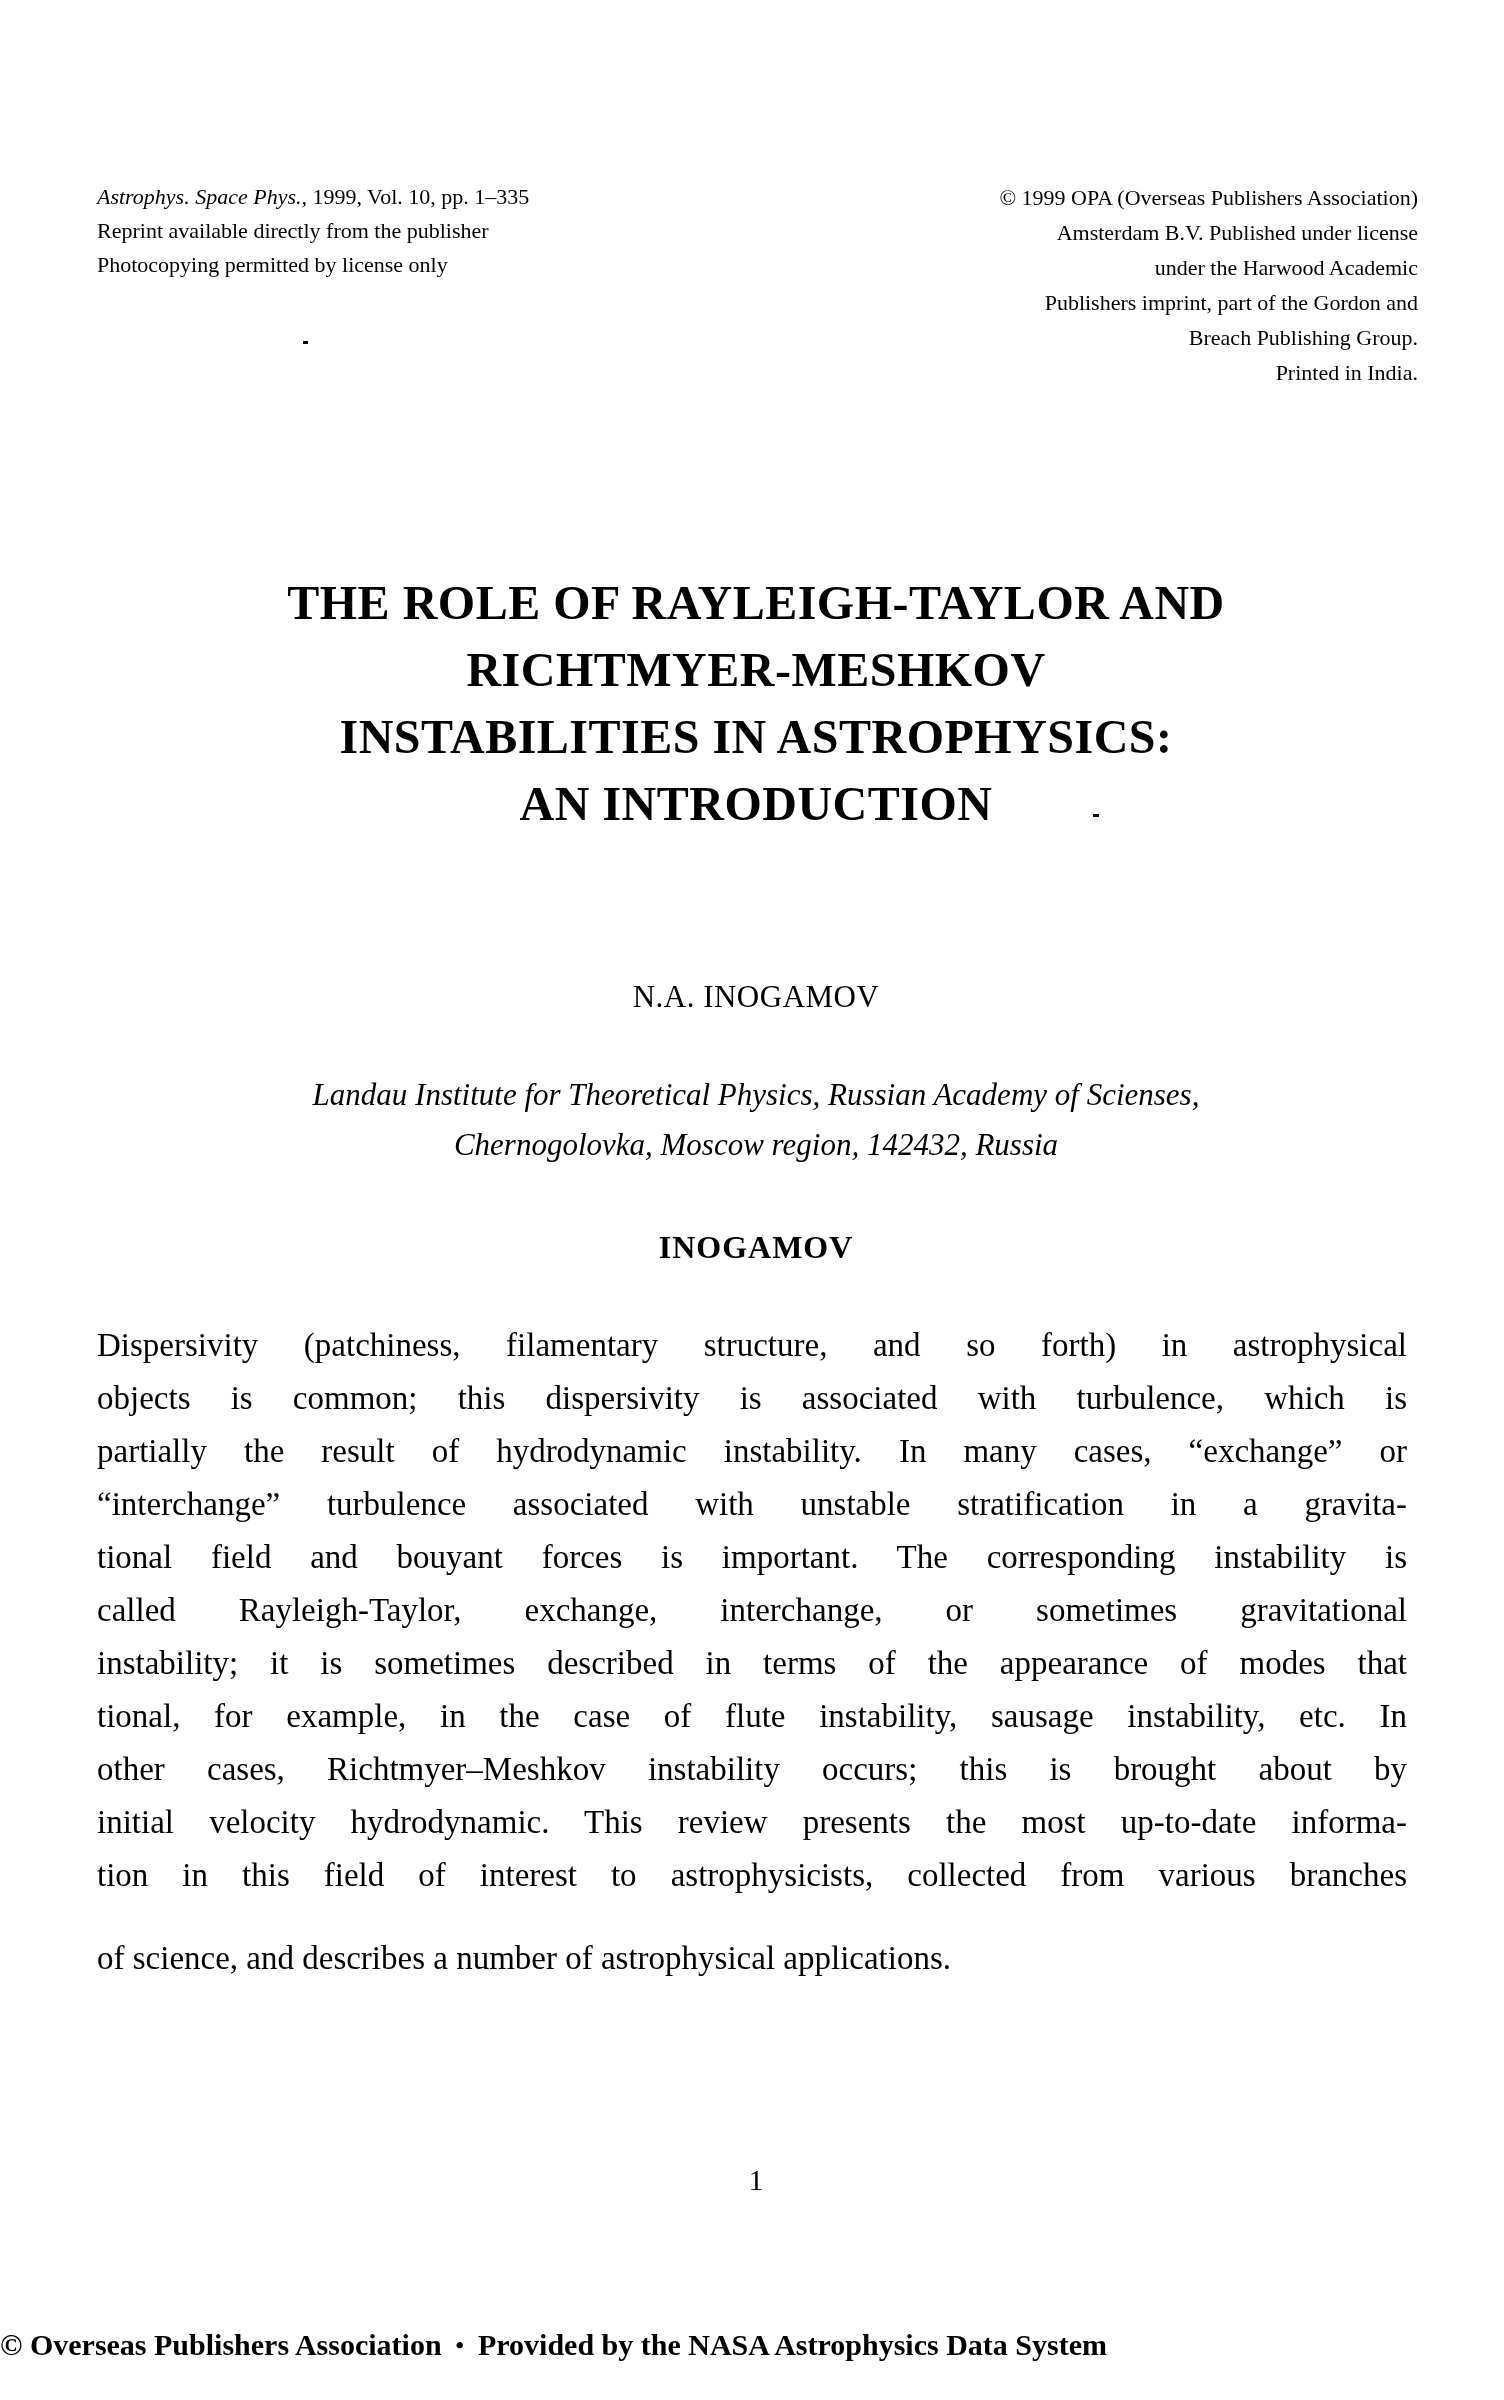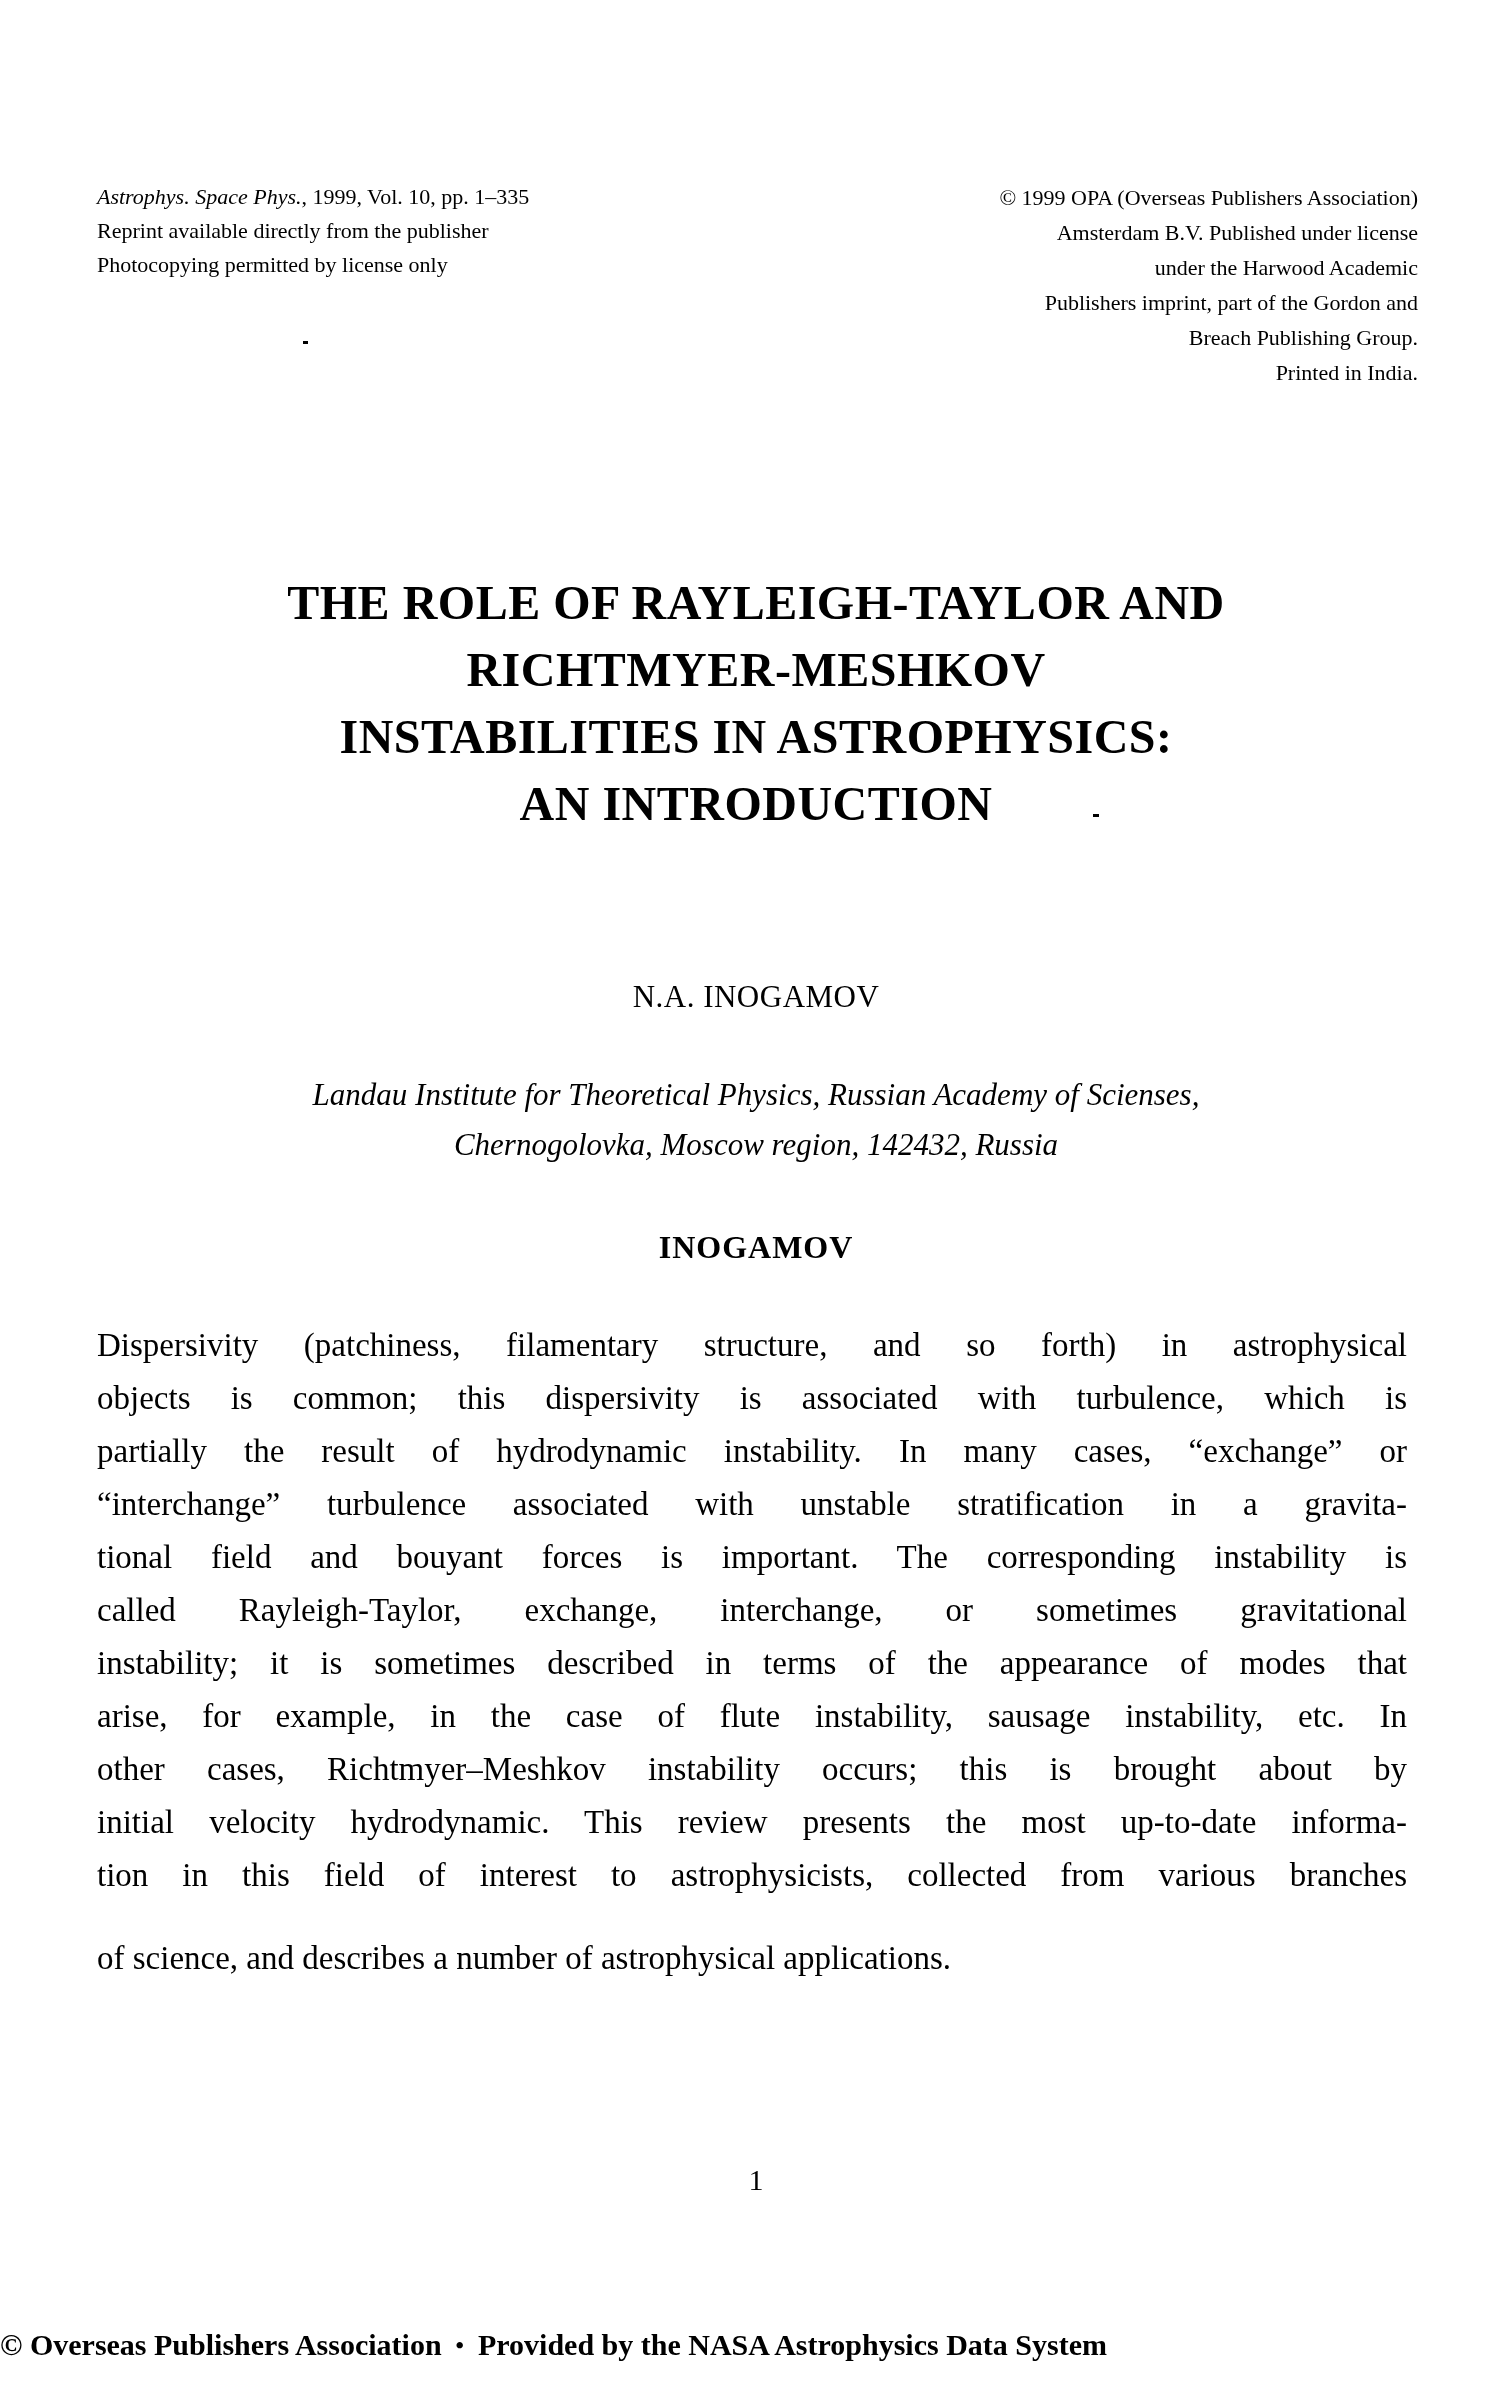--- a/index.html
+++ b/index.html
@@ -184,21 +184,21 @@
   <div class="abstract-heading">INOGAMOV</div>
 
   <div class="abstract-body">
     <div class="abs-line">Dispersivity (patchiness, filamentary structure, and so forth) in astrophysical</div>
     <div class="abs-line">objects is common; this dispersivity is associated with turbulence, which is</div>
     <div class="abs-line">partially the result of hydrodynamic instability. In many cases, “exchange” or</div>
     <div class="abs-line">“interchange” turbulence associated with unstable stratification in a gravita-</div>
     <div class="abs-line">tional field and bouyant forces is important. The corresponding instability is</div>
     <div class="abs-line">called Rayleigh-Taylor, exchange, interchange, or sometimes gravitational</div>
     <div class="abs-line">instability; it is sometimes described in terms of the appearance of modes that</div>
-    <div class="abs-line">arise, for example, in the case of flute instability, sausage instability, etc. In</div>
+    <div class="abs-line">tional, for example, in the case of flute instability, sausage instability, etc. In</div>
     <div class="abs-line">other cases, Richtmyer–Meshkov instability occurs; this is brought about by</div>
     <div class="abs-line">initial velocity hydrodynamic. This review presents the most up-to-date informa-</div>
     <div class="abs-line">tion in this field of interest to astrophysicists, collected from various branches</div>
     <div class="abs-line last">of science, and describes a number of astrophysical applications.</div>
   </div>
 
   <div class="page-number">1</div>
 
   <footer class="ads-footer">
     <span>© Overseas Publishers Association</span><span class="sep">•</span><span>Provided by the NASA Astrophysics Data System</span>

